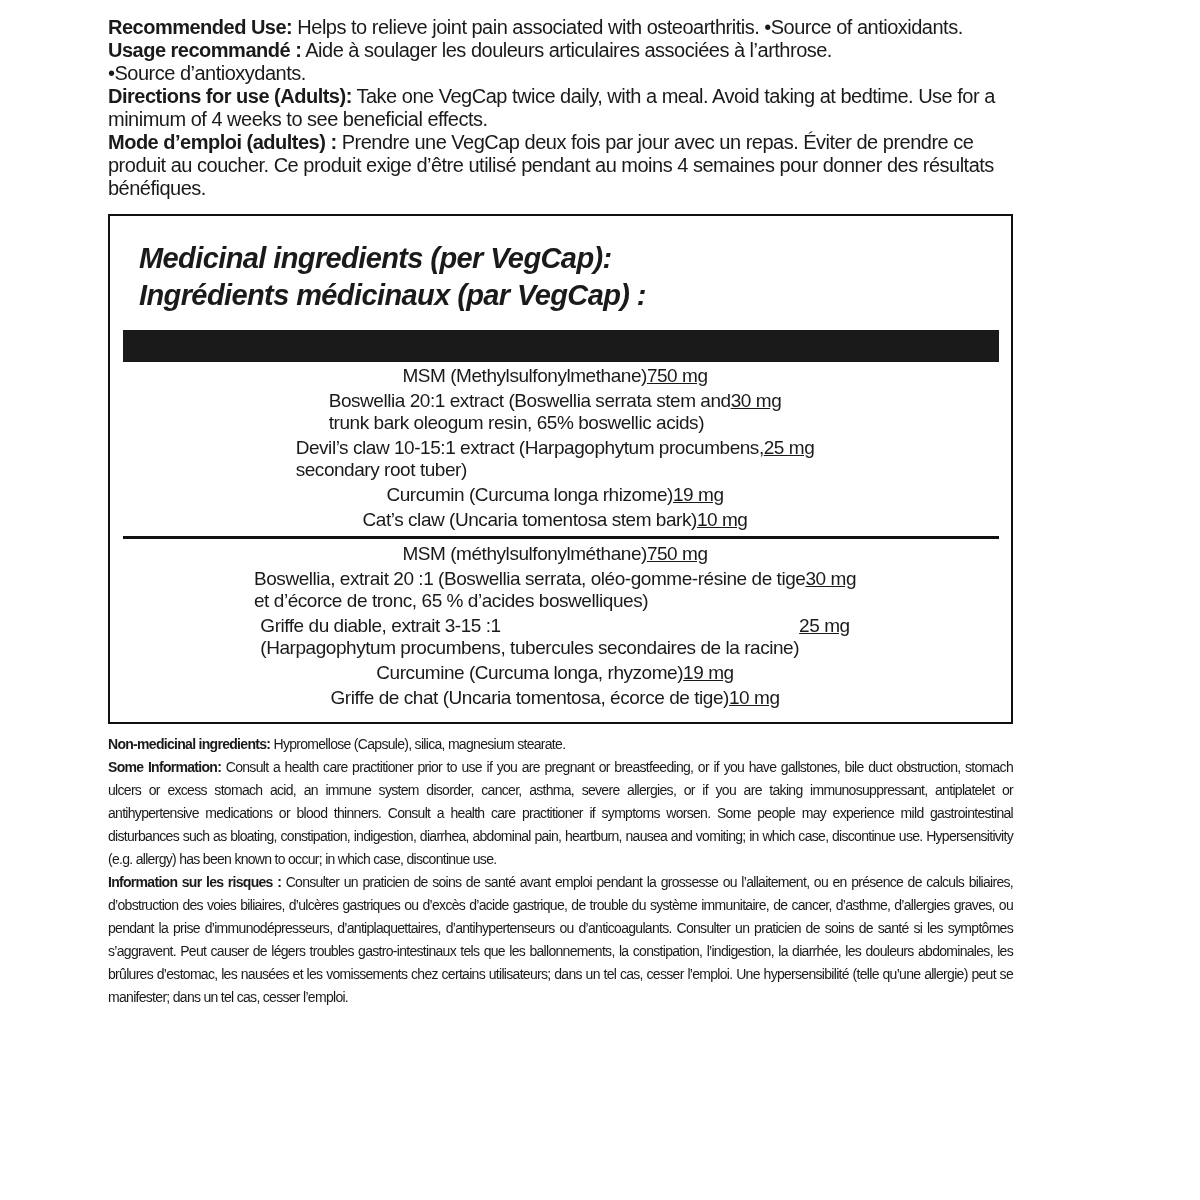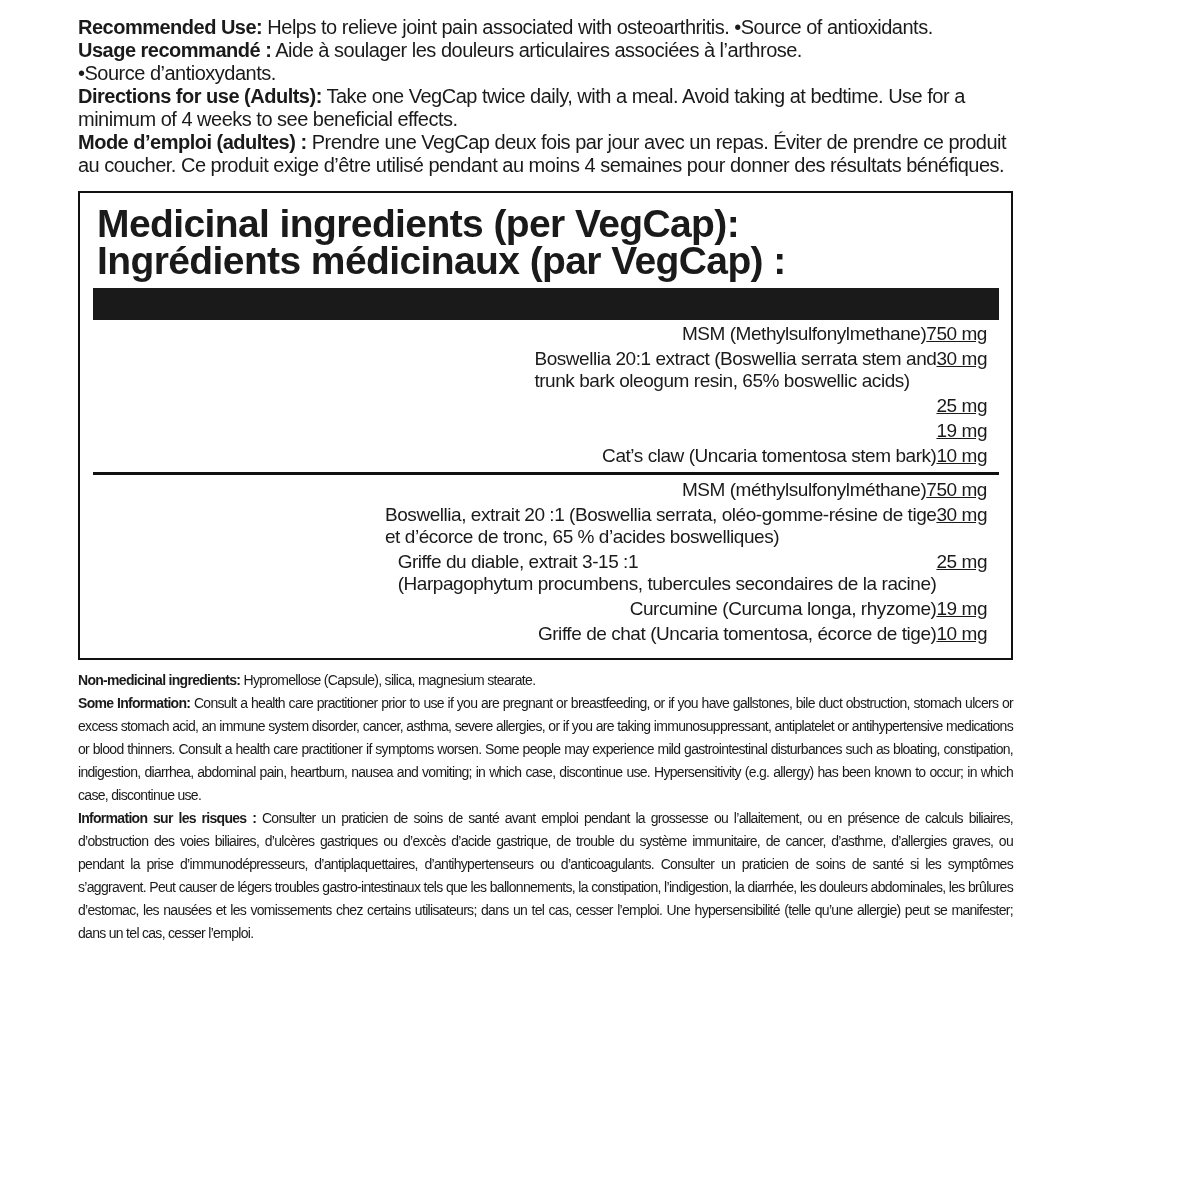--- a/index.html
+++ b/index.html
@@ -4,21 +4,21 @@
 <style>
   html, body { margin: 0; padding: 0; background: #ffffff; }
   body {
     width: 1200px; height: 1200px;
     color: #1a1a1a;
     font-family: "Liberation Sans", "DejaVu Sans", sans-serif;
   }
   .page {
     box-sizing: border-box;
     width: 1200px; height: 1200px;
-    padding: 16px 187px 20px 78px;
+    padding: 16px 187px 20px 108px;
     overflow: hidden;
     background: #ffffff;
   }
   .para {
     margin: 0;
     font-size: 20px;
     line-height: 23px;
     letter-spacing: -0.5px;
   }
   .lbl { font-weight: bold; }
@@ -26,36 +26,37 @@
   .cond { font-size: 14px; letter-spacing: -0.7px; }
   .just { text-align: justify; }
 
   .ing-table {
     box-sizing: border-box;
     border: 2.5px solid #111111;
     margin: 14px 0 9px 0;
     padding: 8px 12px 10px 13px;
   }
   .tbl-title {
-    margin: 4px;
+    margin: 16px;
     font-weight: bold;
-    font-size: 39px;
+    font-size: 29px;
     line-height: 37px;
     letter-spacing: -0.6px;
+    font-style: italic;
   }
   .tline { display: block; }
   .black-bar {
     height: 32px;
     margin-top: 9px;
     background: #1a1a1a;
   }
   .rows { margin-top: 3px; }
   .row {
     display: flex;
-    justify-content: flex-end;
+    justify-content: center;
     align-items: flex-start;
     margin: 3px 0;
     font-size: 19px;
     line-height: 22px;
     letter-spacing: -0.45px;
   }
   .iname { white-space: pre-line; max-width: 680px; }
   .iamt { flex: 0 0 auto; padding-right: 12px; text-decoration: underline; }
   .thick-divider {
     border-top: 3px solid #111111;
@@ -98,23 +99,26 @@
       <div class="row">
         <span class="iname">MSM (Methylsulfonylmethane)</span>
         <span class="iamt">750 mg</span>
       </div>
       <div class="row">
         <span class="iname">Boswellia 20:1 extract (Boswellia serrata stem and
 trunk bark oleogum resin, 65% boswellic acids)</span>
         <span class="iamt">30 mg</span>
       </div>
       <div class="row">
+        <span class="iname">Devil’s claw 10-15:1 extract (Harpagophytum procumbens,
+secondary root tuber)</span>
         <span class="iamt">25 mg</span>
       </div>
       <div class="row">
+        <span class="iname">Curcumin (Curcuma longa rhizome)</span>
         <span class="iamt">19 mg</span>
       </div>
       <div class="row">
         <span class="iname">Cat’s claw (Uncaria tomentosa stem bark)</span>
         <span class="iamt">10 mg</span>
       </div>
     </div>
 
     <div class="thick-divider"></div>
 

